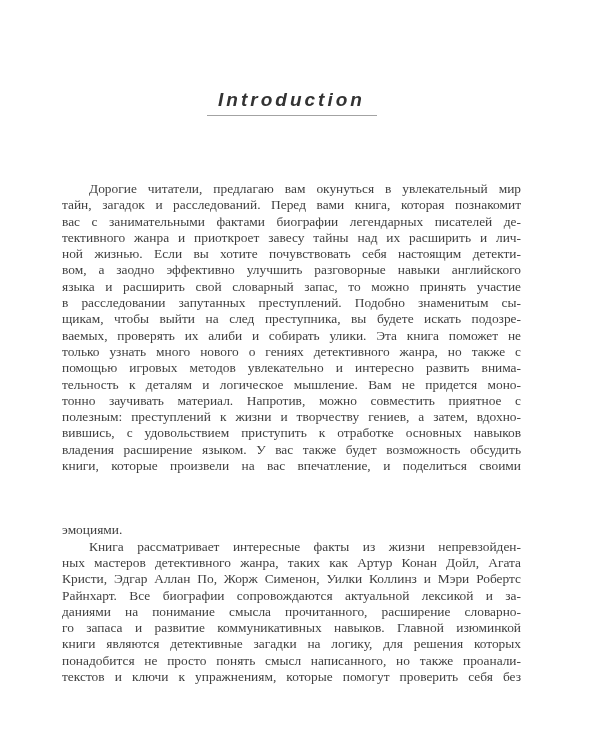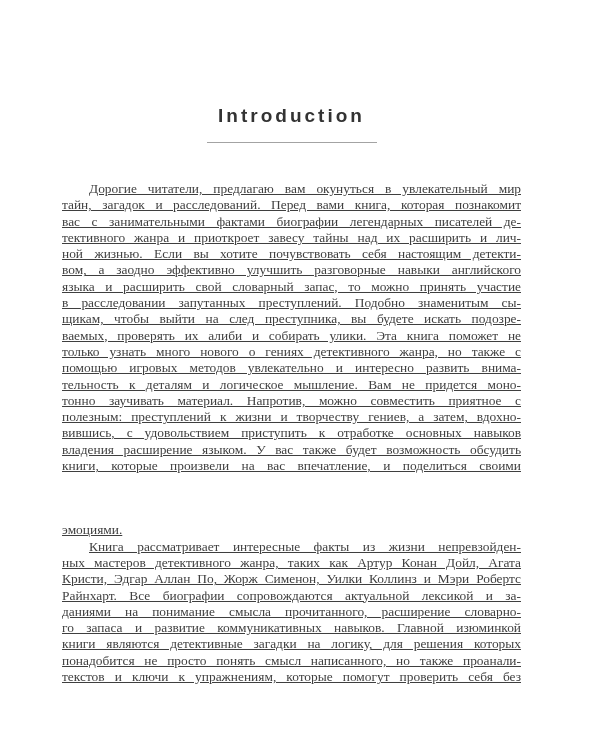--- a/index.html
+++ b/index.html
@@ -16,28 +16,29 @@
     font-family: "Liberation Serif", serif;
   }
   .title-wrap {
     position: absolute;
     top: 89px;
     left: 62px;
     width: 459px;
     text-align: center;
   }
   .title {
-    margin: 16px;
+    margin: 0;
     display: block;
     font-family: "Liberation Sans", sans-serif;
     font-weight: 700;
     font-size: 19px;
     letter-spacing: 3px;
     color: var(--title-text, #333333);
     line-height: 21px;
+    font-style: italic;
   }
   .rule {
     width: 170px;
     height: 1px;
     background: var(--rule, #a3a3a3);
     margin: 5px auto 0 auto;
   }
   .text-block {
     position: absolute;
     left: 62px;
@@ -46,21 +47,20 @@
     font-size: 13.4px;
     line-height: 16.3px;
     color: var(--body-text, #3f3f3f);
   }
   .paragraph { margin: 0; }
   .line {
     text-align: justify;
     text-align-last: justify;
     height: 16.3px;
     overflow: hidden;
-    text-decoration: underline;
   }
   .line.indent { text-indent: 27px; }
   .line.no-stretch { text-align-last: left; margin-top: 48px; }
 </style>
 </head>
 <body>
 
 <div class="page">
   <header class="title-wrap">
     <h1 class="title">Introduction</h1>

